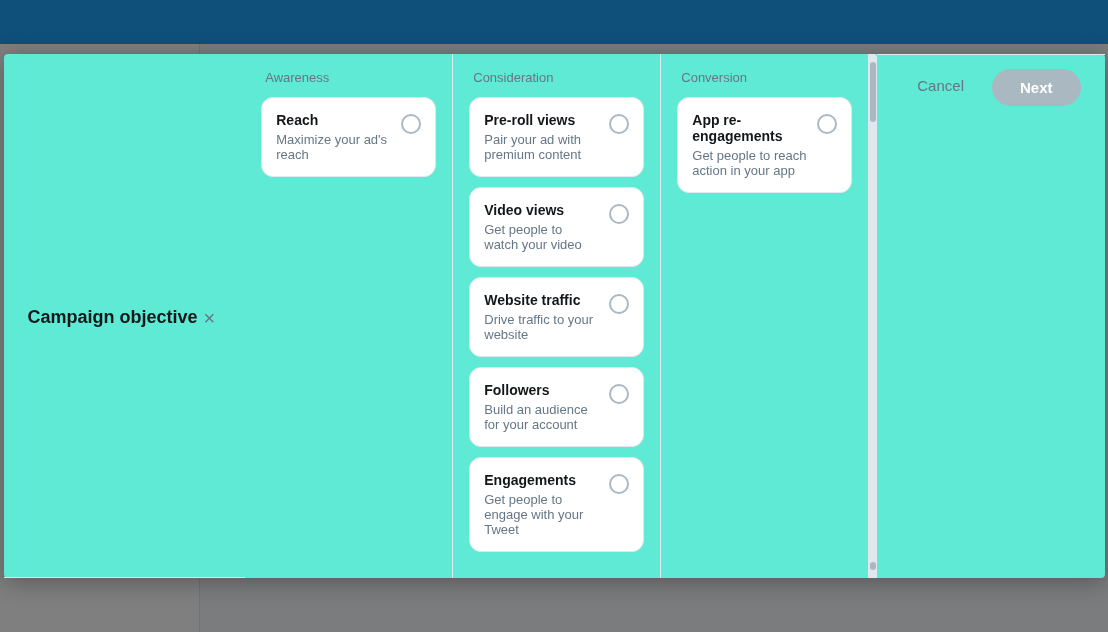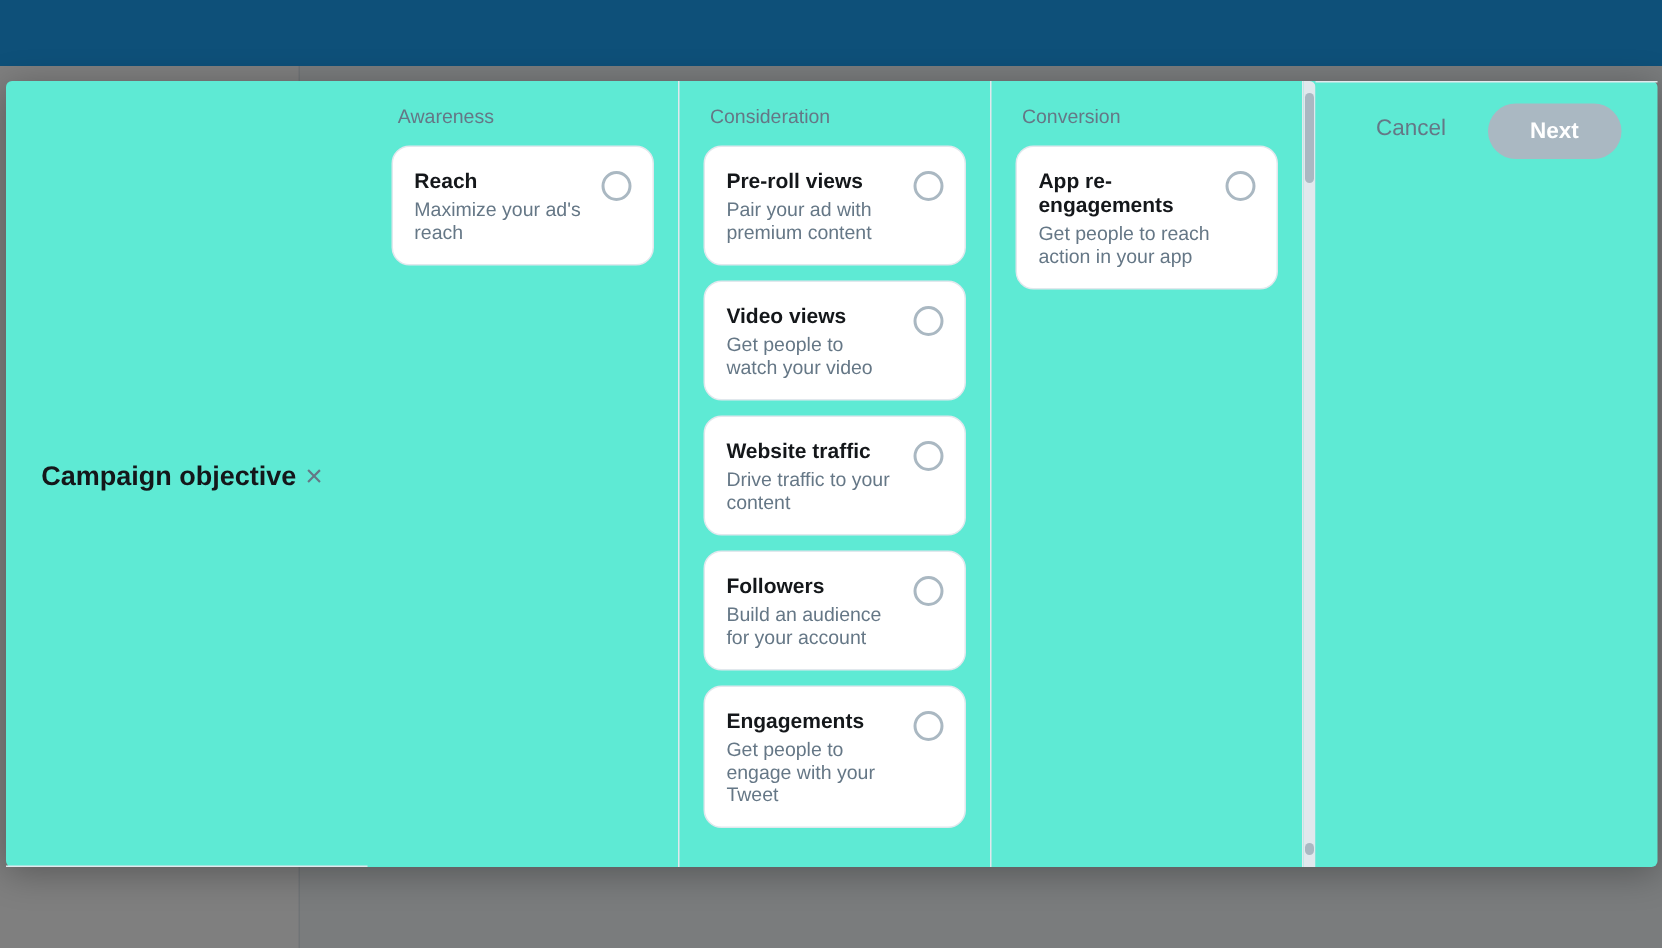--- a/index.html
+++ b/index.html
@@ -262,21 +262,21 @@
             <div class="objective-name">Video views</div>
             <div class="objective-desc">Get people to watch your video</div>
           </div>
           <div class="radio-circle"></div>
         </div>
 
 
         <div class="objective-card">
           <div class="objective-card-content">
             <div class="objective-name">Website traffic</div>
-            <div class="objective-desc">Drive traffic to your content</div>
+            <div class="objective-desc">Drive traffic to your website</div>
           </div>
           <div class="radio-circle"></div>
         </div>
 
         <div class="objective-card">
           <div class="objective-card-content">
             <div class="objective-name">Followers</div>
             <div class="objective-desc">Build an audience for your account</div>
           </div>
           <div class="radio-circle"></div>

